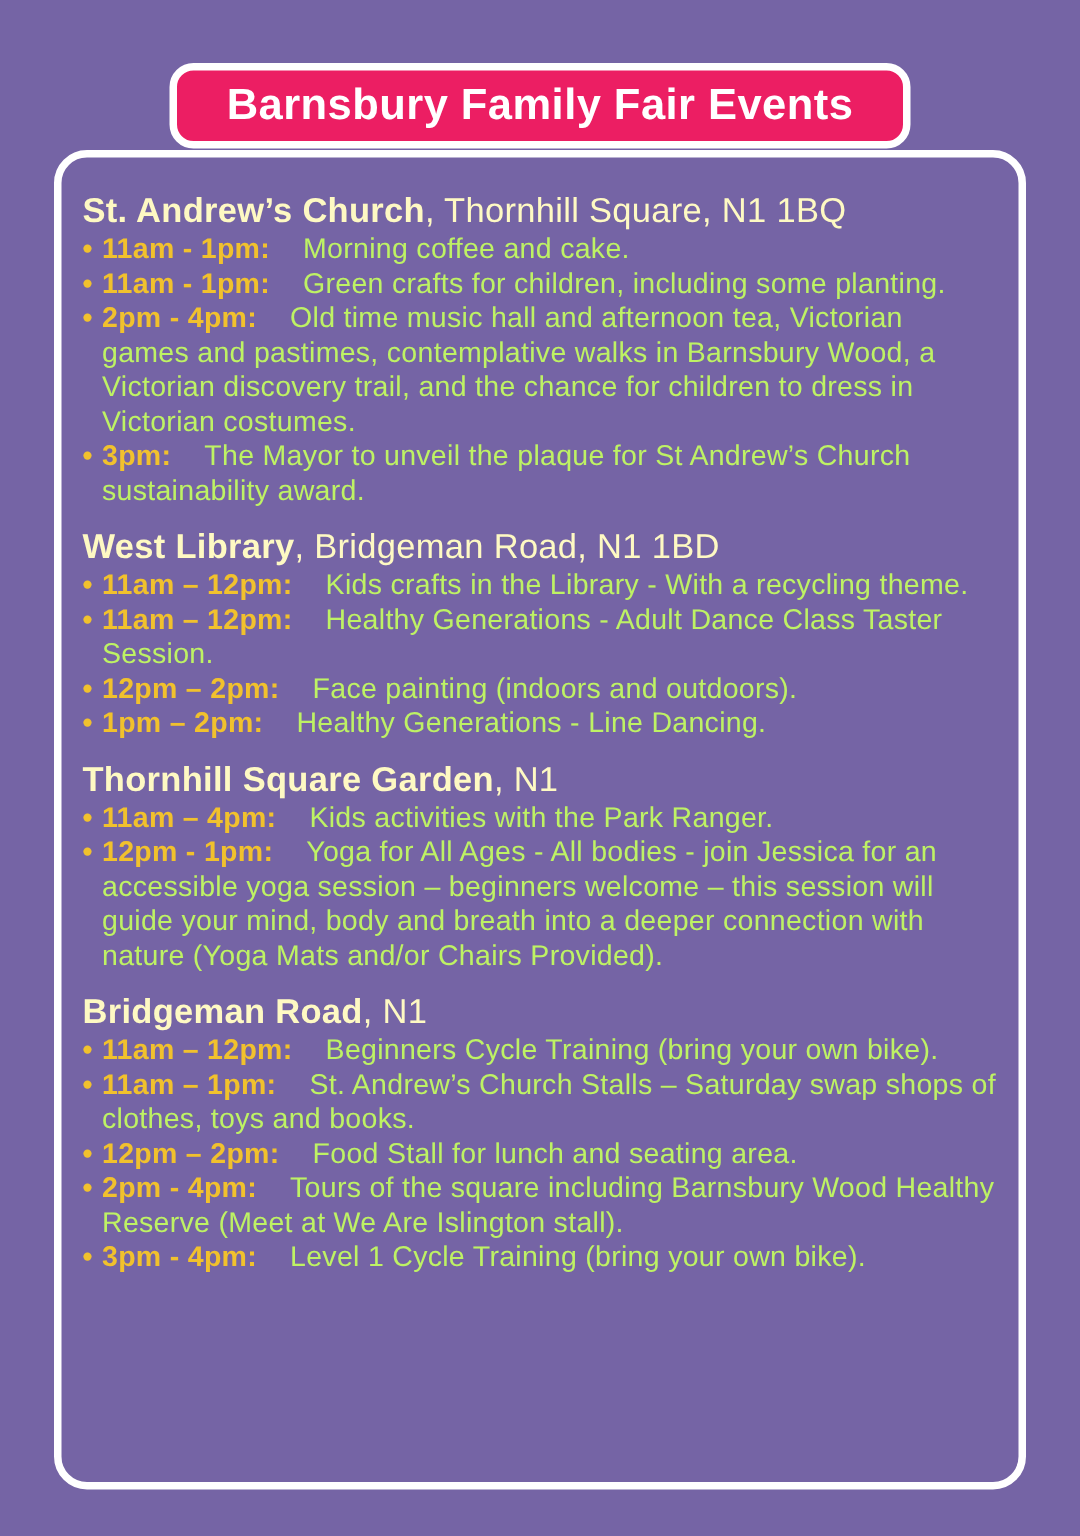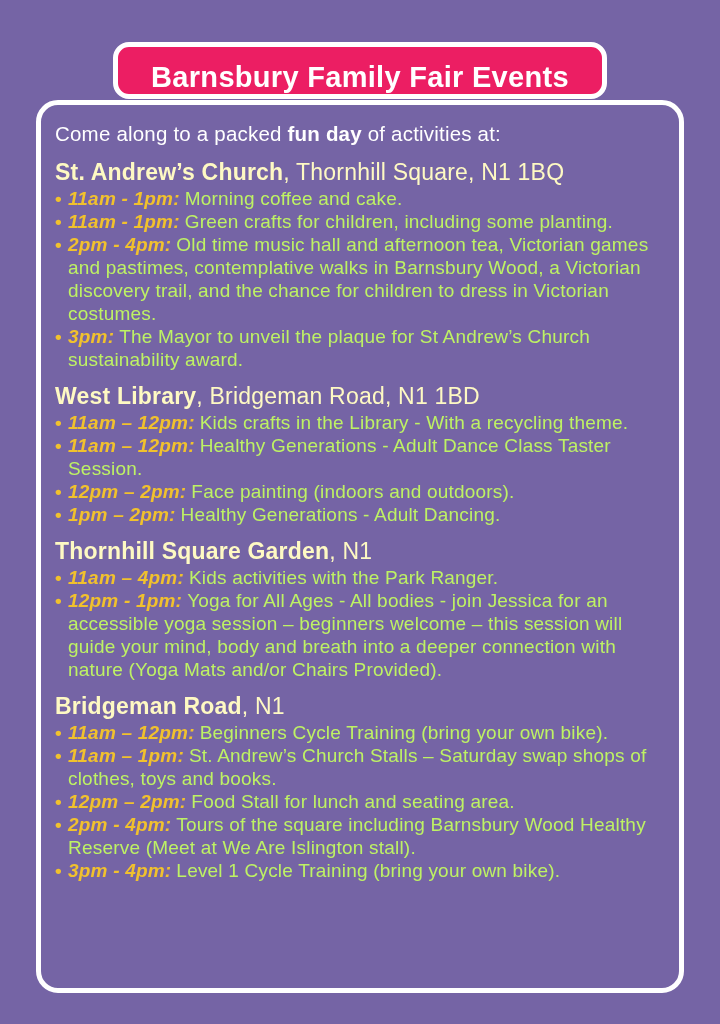--- a/index.html
+++ b/index.html
@@ -10,21 +10,21 @@
     font-family: "Liberation Sans", sans-serif;
     overflow: hidden;
   }
   .banner {
     position: relative; z-index: 2;
     margin: 42px auto 0;
     width: 494px; height: 57px;
     background: #EC1E63;
     border: 5px solid #FFFFFF;
     border-radius: 16px;
-    display: flex; align-items: flex-end; justify-content: center;
+    display: flex; align-items: center; justify-content: center;
   }
   .banner-title {
     color: #FFFFFF;
     font-weight: 700;
     font-size: 29px;
     letter-spacing: 0.3px;
     white-space: nowrap;
   }
   .panel {
     position: relative; z-index: 1;
@@ -61,53 +61,52 @@
     line-height: 23px;
     letter-spacing: 0.2px;
     color: #FFFFFF;
   }
   .event::before {
     content: "\2022";
     position: absolute; left: 0; top: 0;
     color: #F1C12D;
     font-weight: 700;
   }
-  .time { color: #F1C12D; font-weight: 700; padding-right: 5px; font-style: italic; }
+  .time { color: #F1C12D; font-weight: 700; padding-right: 22px; }
   .desc { color: #bef264; }
 </style>
 </head>
 <body>
 
 <div>
 
   <div class="banner">
     <span class="banner-title">Barnsbury Family Fair Events</span>
   </div>
 
   <div class="panel">
 
-    <p class="intro"><span>Come along to a packed </span><b>fun day</b><span> of activities at:</span></p>
 
     <section>
       <h2 class="venue-heading"><b>St. Andrew’s Church</b><span>, Thornhill Square, N1 1BQ</span></h2>
       <ul class="events">
         <li class="event"><span class="time">11am - 1pm:</span><span class="desc">Morning coffee and cake.</span></li>
         <li class="event"><span class="time">11am - 1pm:</span><span class="desc">Green crafts for children, including some planting.</span></li>
         <li class="event"><span class="time">2pm - 4pm:</span><span class="desc">Old time music hall and afternoon tea, Victorian games and pastimes, contemplative walks in Barnsbury Wood, a Victorian discovery trail, and the chance for children to dress in Victorian costumes.</span></li>
         <li class="event"><span class="time">3pm:</span><span class="desc">The Mayor to unveil the plaque for St Andrew’s Church sustainability award.</span></li>
       </ul>
     </section>
 
     <section>
       <h2 class="venue-heading"><b>West Library</b><span>, Bridgeman Road, N1 1BD</span></h2>
       <ul class="events">
         <li class="event"><span class="time">11am – 12pm:</span><span class="desc">Kids crafts in the Library - With a recycling theme.</span></li>
         <li class="event"><span class="time">11am – 12pm:</span><span class="desc">Healthy Generations - Adult Dance Class Taster Session.</span></li>
         <li class="event"><span class="time">12pm – 2pm:</span><span class="desc">Face painting (indoors and outdoors).</span></li>
-        <li class="event"><span class="time">1pm – 2pm:</span><span class="desc">Healthy Generations - Adult Dancing.</span></li>
+        <li class="event"><span class="time">1pm – 2pm:</span><span class="desc">Healthy Generations - Line Dancing.</span></li>
       </ul>
     </section>
 
     <section>
       <h2 class="venue-heading"><b>Thornhill Square Garden</b><span>, N1</span></h2>
       <ul class="events">
         <li class="event"><span class="time">11am – 4pm:</span><span class="desc">Kids activities with the Park Ranger.</span></li>
         <li class="event"><span class="time">12pm - 1pm:</span><span class="desc">Yoga for All Ages - All bodies - join Jessica for an accessible yoga session – beginners welcome – this session will guide your mind, body and breath into a deeper connection with nature (Yoga Mats and/or Chairs Provided).</span></li>
       </ul>
     </section>

